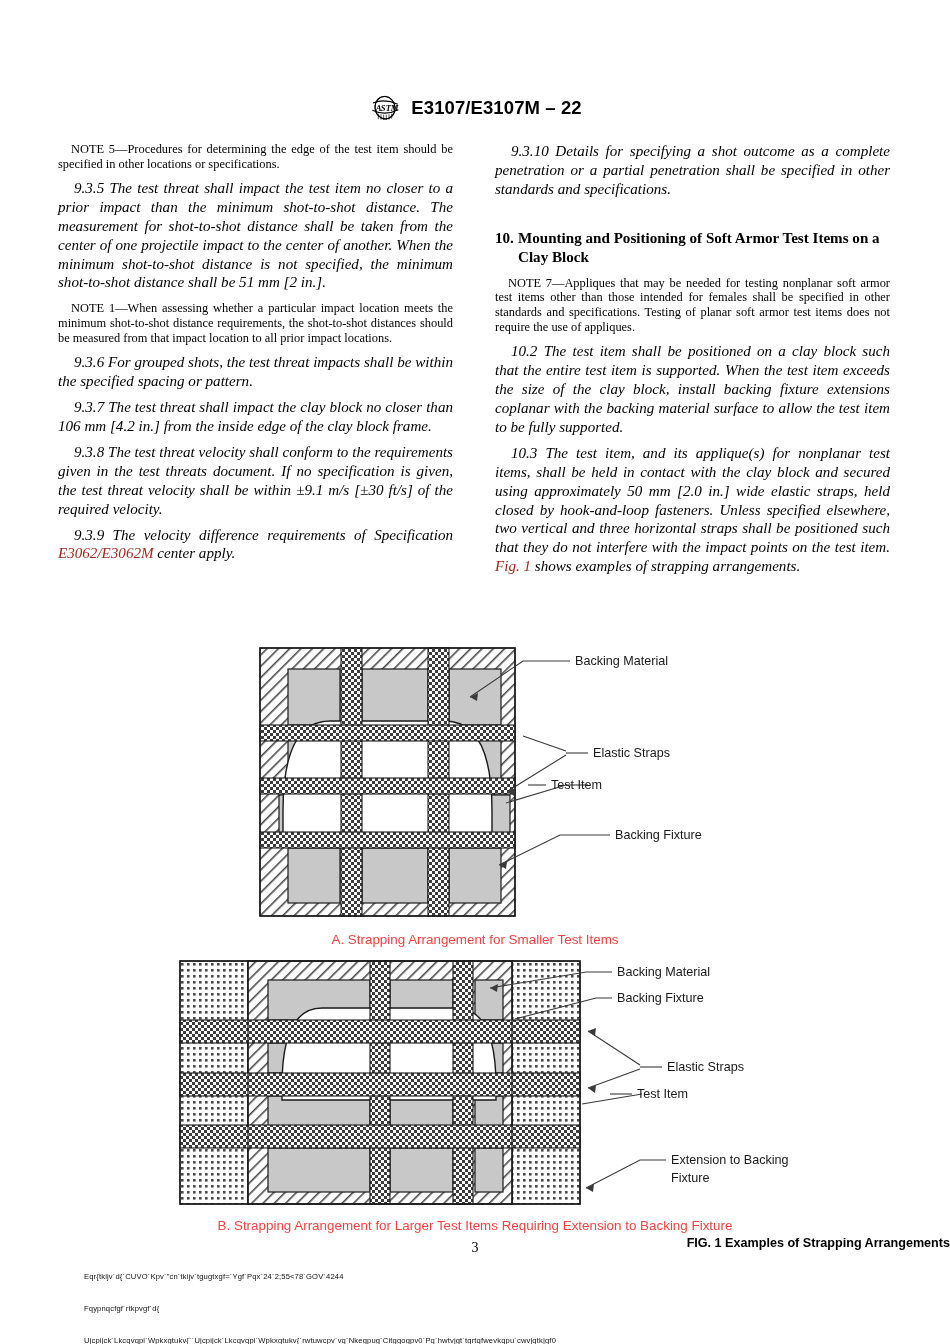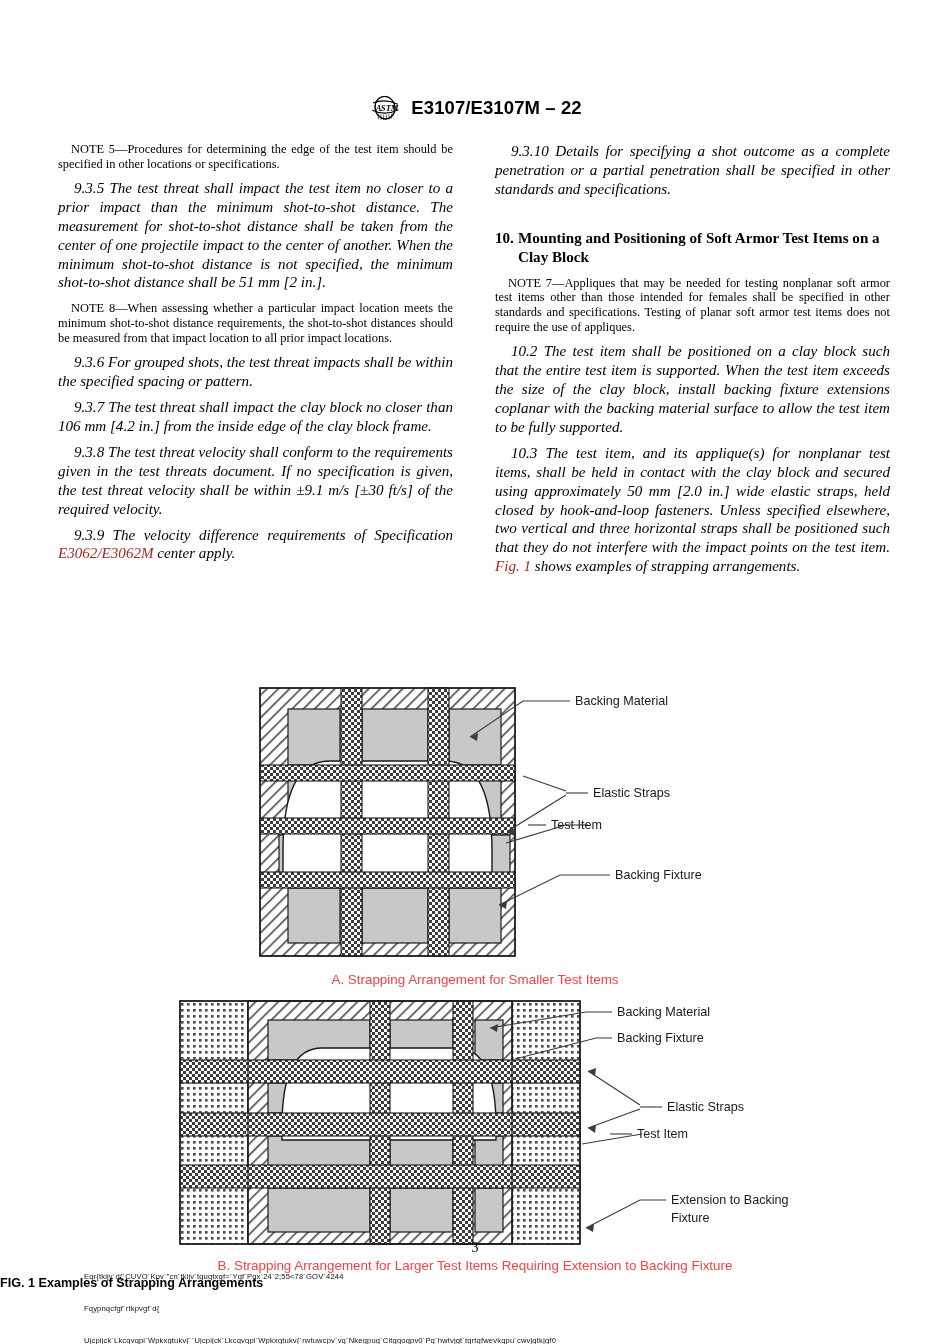--- a/index.html
+++ b/index.html
@@ -86,34 +86,34 @@
     text-indent: -23px;
     text-align: left;
   }
   h2.section .num { display: inline-block; width: 23px; text-indent: 0; }
   .xref { color: #9e2a20; }
 
   
   .figure {
     position: absolute;
     left: 0;
-    top: 683px;
+    top: 643px;
     width: 950px;
   }
   .fig-caption {
     font-family: "Liberation Sans", sans-serif;
     font-size: 13.4px;
     text-align: center;
     color: #ef4444;
   }
   .fig-title {
     font-family: "Liberation Sans", sans-serif;
     font-size: 12.6px;
     font-weight: bold;
-    text-align: left;
+    text-align: right;
     color: #000;
     margin-top: 3px;
   }
   .label-text {
     font-family: "Liberation Sans", sans-serif;
     font-size: 12.6px;
     fill: #1a1a1a;
   }
 
   
@@ -170,21 +170,21 @@
     <span class="header-title">E3107/E3107M – 22</span>
   </div>
 
   <div class="col col-left">
 
     <p class="note"><span class="note-label">NOTE 5</span><span>—Procedures for determining the edge of the test item should be specified in other locations or specifications.</span></p>
 
 
     <p class="body">9.3.5  The test threat shall impact the test item no closer to a prior impact than the minimum shot-to-shot distance. The measurement for shot-to-shot distance shall be taken from the center of one projectile impact to the center of another. When the minimum shot-to-shot distance is not specified, the minimum shot-to-shot distance shall be 51 mm [2 in.].</p>
 
-    <p class="note"><span class="note-label">NOTE 8</span><span>—When assessing whether a particular impact location meets the minimum shot-to-shot distance requirements, the shot-to-shot distances should be measured from that impact location to all prior impact locations.</span></p>
+    <p class="note"><span class="note-label">NOTE 1</span><span>—When assessing whether a particular impact location meets the minimum shot-to-shot distance requirements, the shot-to-shot distances should be measured from that impact location to all prior impact locations.</span></p>
 
     <p class="body">9.3.6  For grouped shots, the test threat impacts shall be within the specified spacing or pattern.</p>
 
     <p class="body">9.3.7  The test threat shall impact the clay block no closer than 106 mm [4.2 in.] from the inside edge of the clay block frame.</p>
 
     <p class="body">9.3.8  The test threat velocity shall conform to the requirements given in the test threats document. If no specification is given, the test threat velocity shall be within ±9.1 m/s [±30 ft/s] of the required velocity.</p>
 
     <p class="body"><span>9.3.9  The velocity difference requirements of Specification </span><span class="xref">E3062/E3062M</span><span> center apply.</span></p>
   </div>
 

